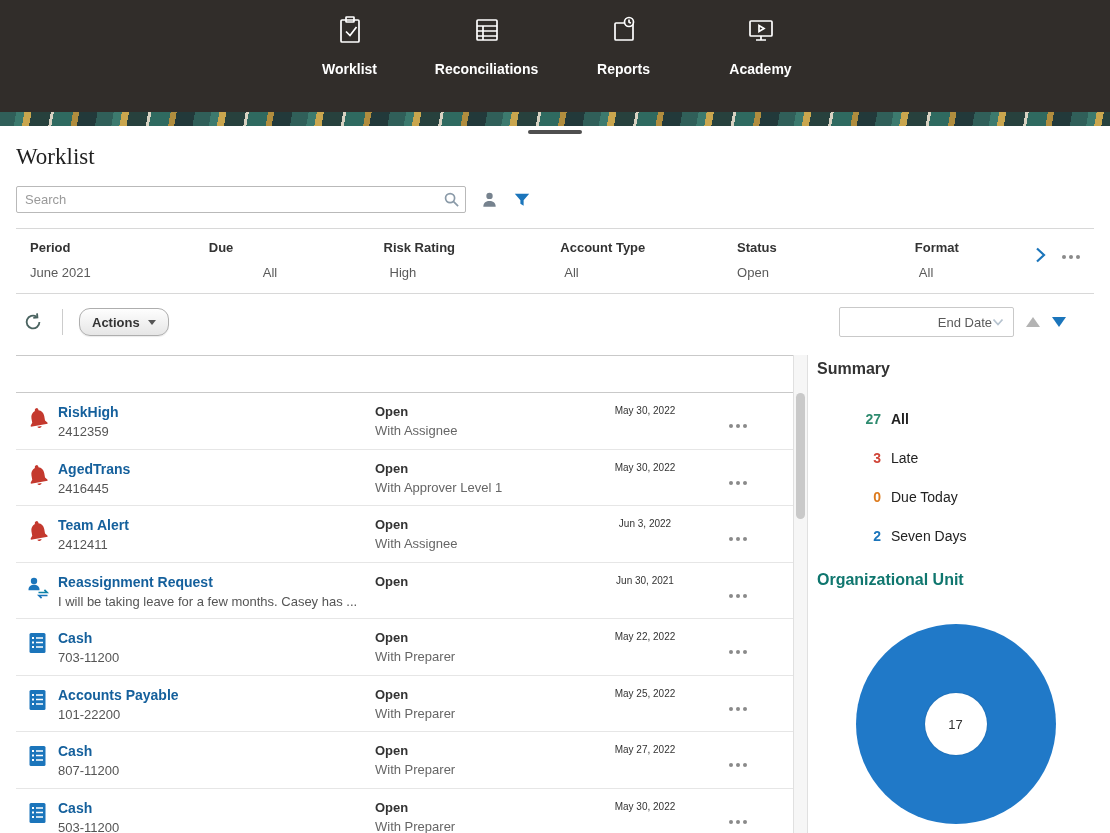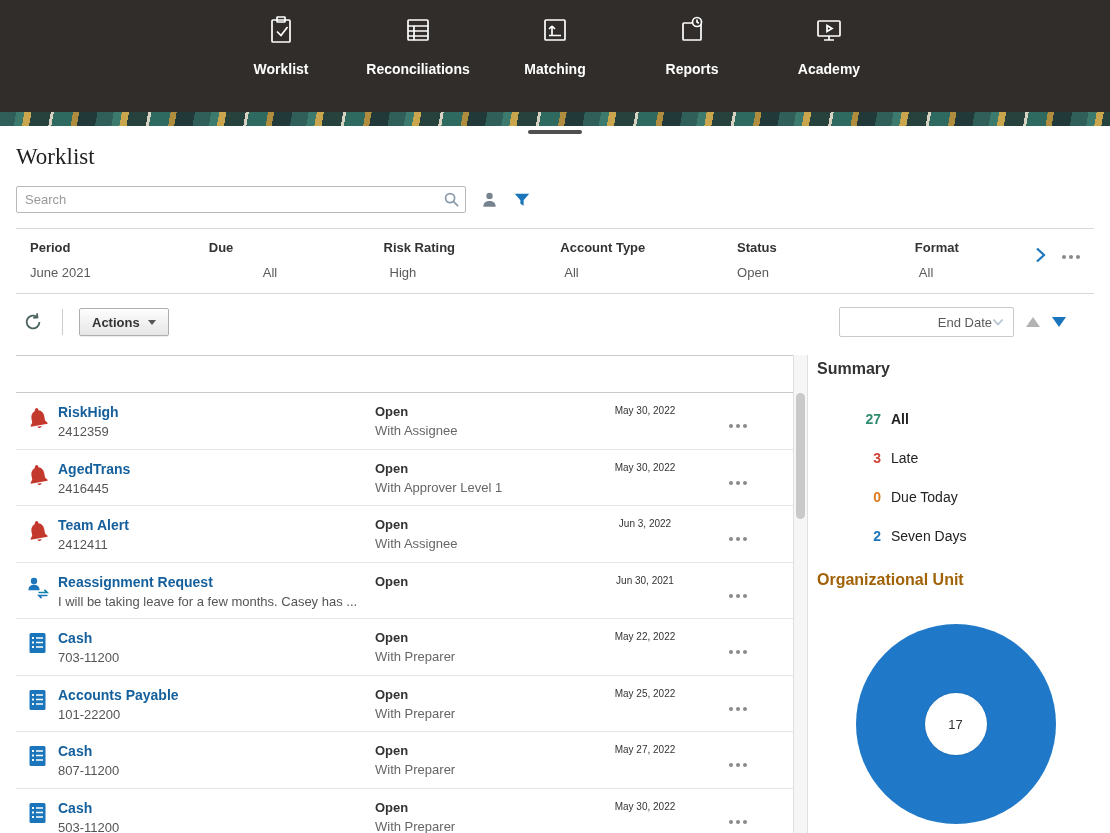--- a/index.html
+++ b/index.html
@@ -39,21 +39,21 @@
   .filter-bar { border-top:1px solid #d8d8d8; border-bottom:1px solid #d8d8d8; display:flex; align-items:flex-start; padding:11px 14px 13px; }
   .filter-item { cursor:pointer; }
   .fi-0{width:180px}.fi-1{width:176px}.fi-2{width:178px}.fi-3{width:178px}.fi-4{width:179px}.fi-5{width:120px}
   .filter-label { font-size:13px; font-weight:700; color:#333; }
   .filter-value { font-size:13px; color:#5a5a5a; margin-top:10px; }
   .filter-right { margin-left:auto; display:flex; align-items:center; gap:16px; padding-top:6px; }
 
   
   .toolbar { display:flex; align-items:center; margin:12px 0 0 6px; height:32px; }
   .tb-divider { width:1px; height:26px; background:#ccc; margin:0 16px 0 18px; }
-  .actions-btn { height:28px; padding:0 12px; background:linear-gradient(#fefefe,#e6e6e6); border:1px solid #aeaeae; border-radius:2px;
+  .actions-btn { height:28px; padding:0 12px; background:linear-gradient(#fefefe,#e6e6e6); border:1px solid #aeaeae; border-radius:11px;
      font-size:13px; font-weight:700; color:#333; display:flex; align-items:center; gap:8px; cursor:pointer; box-shadow:0 1px 1px rgba(0,0,0,.08); font-family:"Liberation Sans",sans-serif;}
   .caret-down { width:0; height:0; border-left:4px solid transparent; border-right:4px solid transparent; border-top:5px solid #555; }
   .toolbar-right { margin-left:auto; display:flex; align-items:center; gap:12px; margin-right:28px; }
   .select { width:175px; height:30px; border:1px solid #c9c9c9; border-radius:2px; display:flex; align-items:center; justify-content:flex-end; padding:0 9px; font-size:13px; color:#5a5a5a; cursor:pointer; background:#fff; }
   .sort-up { width:0; height:0; border-left:7px solid transparent; border-right:7px solid transparent; border-bottom:10px solid #b3b3b3; cursor:pointer; }
   .sort-down { width:0; height:0; border-left:7px solid transparent; border-right:7px solid transparent; border-top:10px solid #1b75bb; cursor:pointer; }
 
   
   .main { display:flex; margin-top:17px; height:496px; overflow:hidden; }
   .list-panel { width:777px; border-top:1px solid #c9c9c9; }
@@ -75,21 +75,21 @@
   .scrollbar { width:15px; background:#f6f6f6; border-left:1px solid #e0e0e0; border-right:1px solid #e0e0e0; position:relative; flex:none; }
   .scroll-thumb { position:absolute; top:38px; left:2px; width:9px; height:126px; background:#c9c9c9; border-radius:5px; cursor:pointer; }
 
   
   .sidebar { margin-left:9px; width:277px; padding-top:5px; }
   .side-heading { font-size:16px; font-weight:700; color:#333; margin:0 0 32px; }
   .summary-item { display:flex; align-items:baseline; margin-bottom:21px; font-size:14px; line-height:18px; cursor:pointer; }
   .summary-count { width:64px; text-align:right; font-weight:700; margin-right:10px; }
   .summary-label { color:#222; }
   .summary-item.first .summary-label { font-weight:700; }
-  .org-heading { font-size:16px; font-weight:700; color:#a16207; margin:26px 0 0; }
+  .org-heading { font-size:16px; font-weight:700; color:#0f766e; margin:26px 0 0; }
   .donut-wrap { display:flex; flex-direction:column; align-items:center; margin-top:35px; }
   .donut { width:200px; height:200px; border-radius:50%; background:#2079c8; position:relative; }
   .donut-hole { position:absolute; left:50%; top:50%; transform:translate(-50%,-50%); width:62px; height:62px; border-radius:50%; background:#fff;
       display:flex; align-items:center; justify-content:center; font-size:13px; color:#333; box-shadow:0 0 2px rgba(0,0,0,.2); }
   .legend { margin-top:17px; display:flex; align-items:center; gap:6px; font-size:12px; color:#333; }
   .legend-swatch { width:11px; height:11px; background:#2079c8; }
 </style>
 </head>
 <body>
 
@@ -105,29 +105,20 @@
     <span class="nav-label">Worklist</span>
   </div>
   <div class="nav-item">
     <span class="nicon">
       <svg viewBox="0 0 32 32" width="32" height="32" fill="none" stroke="#fff" stroke-width="1.7">
         <rect x="6" y="6" width="20" height="20" rx="1"></rect>
           <path d="M6 12h20M6 17h20M6 22h20M12 12v14"></path>
       </svg>
     </span>
     <span class="nav-label">Reconciliations</span>
-  </div>
-  <div class="nav-item">
-    <span class="nicon">
-      <svg viewBox="0 0 32 32" width="32" height="32" fill="none" stroke="#fff" stroke-width="1.7">
-        <rect x="6" y="6" width="20" height="20" rx="1"></rect>
-          <path d="M13 21V12M13 12l-3 3M13 12l3 3M10 21.5h12"></path>
-      </svg>
-    </span>
-    <span class="nav-label">Matching</span>
   </div>
   <div class="nav-item">
     <span class="nicon">
       <svg viewBox="0 0 32 32" width="32" height="32" fill="none" stroke="#fff" stroke-width="1.7">
         <rect x="7" y="9" width="18" height="17" rx="1"></rect>
         <circle cx="21" cy="8" r="4.5" fill="#312d2a"></circle>
         <path d="M21 5.5V8l1.8 1.2"></path>
       </svg>
     </span>
     <span class="nav-label">Reports</span>

